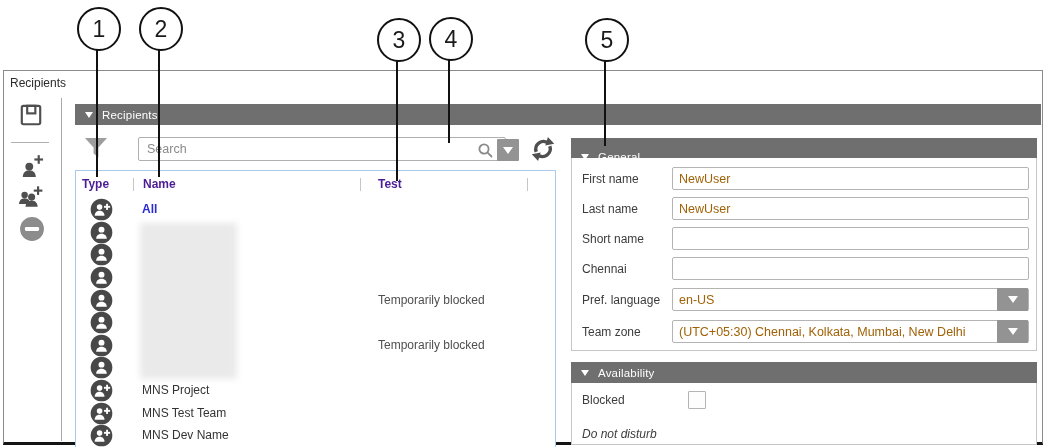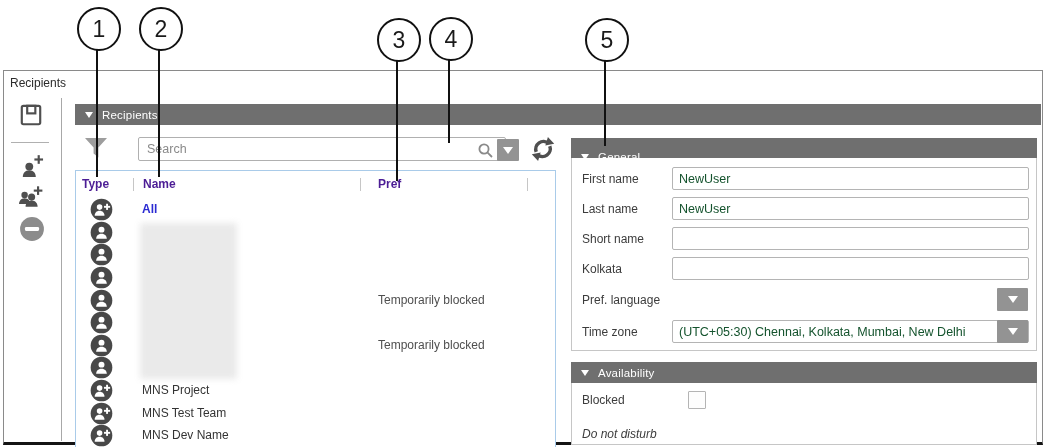--- a/index.html
+++ b/index.html
@@ -39,21 +39,21 @@
   .row-icon{position:absolute;left:14px;top:0;width:23px;height:23px;}
   .cell-name{position:absolute;left:66px;top:4px;font-size:12px;color:#333;}
   .cell-state{position:absolute;left:302px;top:4px;font-size:12px;color:#4f4f4f;}
   .all-link{color:#2a2ad2;font-weight:bold;}
   .blur-patch{left:140px;top:223px;width:97px;height:156px;background:#eaeaea;filter:blur(3px);}
 
   
   .panel-body{border:1px solid #c6c6c6;border-top:none;background:#fff;}
   .fld-label{font-size:12px;color:#3c3c3c;}
   .fld-input{position:absolute;height:21px;border:1px solid #b4b4b4;border-radius:2px;
-             font-family:"Liberation Sans",sans-serif;font-size:12.5px;color:#14532d;padding:0 6px;outline:none;background:#fff;}
+             font-family:"Liberation Sans",sans-serif;font-size:12.5px;color:#a16207;padding:0 6px;outline:none;background:#fff;}
   .combo-btn{position:absolute;width:31px;height:23px;}
   .checkbox{border:1px solid #b4b4b4;background:#fdfdfd;border-radius:1px;}
 
   
   .callout-circle{position:absolute;width:40px;height:40px;border:2px solid #111;border-radius:50%;
                   background:#fff;display:flex;align-items:center;justify-content:center;
                   font-size:23px;color:#1a1a1a;z-index:51;}
   .callout-line{position:absolute;width:2px;background:#111;z-index:50;}
 </style>
 </head>
@@ -162,21 +162,21 @@
       <path d="M17.8,9.5 a6.6,6.6 0 0 1 -10.5,7.3" fill="none" stroke="#4f4f4f" stroke-width="3"></path>
       <polygon points="7.8,22.2 2.4,16.4 10,15.1" fill="#4f4f4f"></polygon>
     </svg>
   </div>
 
   <div class="abs table-panel"></div>
   <div class="abs col-h" style="left:82px;top:177px;">Type</div>
   <div class="abs col-sep" style="left:133px;top:178px;"></div>
   <div class="abs col-h" style="left:143px;top:177px;">Name</div>
   <div class="abs col-sep" style="left:360px;top:178px;"></div>
-  <div class="abs col-h" style="left:378px;top:177px;">Pref</div>
+  <div class="abs col-h" style="left:378px;top:177px;">Test</div>
   <div class="abs col-sep" style="left:527px;top:178px;"></div>
 
   <div class="abs t-row" style="top:198px;">
     <svg class="row-icon">
         <use href="#icon-group"></use>
       </svg>
     <span class="cell-name all-link">All</span>
     <span class="cell-state"></span>
   </div>
   <div class="abs t-row" style="top:221px;">
@@ -257,29 +257,30 @@
     <span class="bar-label">General</span>
   </div>
   <div class="abs panel-body" style="left:571px;top:158px;width:464px;height:192px;"></div>
 
   <div class="abs fld-label" style="left:582px;top:172px;text-align:center;">First name</div>
   <input class="fld-input" style="left: 672px; top: 167px; width: 343px;" value="NewUser">
   <div class="abs fld-label" style="left:582px;top:202px;">Last name</div>
   <input class="fld-input" style="left: 672px; top: 197px; width: 343px;" value="NewUser">
   <div class="abs fld-label" style="left:582px;top:232px;">Short name</div>
   <input class="fld-input" style="left: 672px; top: 227px; width: 343px;" value="">
-  <div class="abs fld-label" style="left:582px;top:262px;">Kolkata</div>
+  <div class="abs fld-label" style="left:582px;top:262px;">Chennai</div>
   <input class="fld-input" style="left: 672px; top: 257px; width: 343px;" value="">
 
   <div class="abs fld-label" style="left:582px;top:293px;">Pref. language</div>
+  <input class="fld-input" style="left: 672px; top: 288px; width: 343px;" value="en-US">
   <div class="drop-btn combo-btn" style="left:997px;top:288px;">
     <span class="tri"></span>
   </div>
 
-  <div class="abs fld-label" style="left:582px;top:325px;">Time zone</div>
+  <div class="abs fld-label" style="left:582px;top:325px;">Team zone</div>
   <input class="fld-input" style="left: 672px; top: 320px; width: 343px;" value="(UTC+05:30) Chennai, Kolkata, Mumbai, New Delhi">
   <div class="drop-btn combo-btn" style="left:997px;top:320px;">
     <span class="tri"></span>
   </div>
 
   <div class="abs bar" style="left:571px;top:362px;width:466px;height:21px;">
     <span class="tri"></span>
     <span class="bar-label">Availability</span>
   </div>
   <div class="abs panel-body" style="left:571px;top:383px;width:464px;height:61px;"></div>

